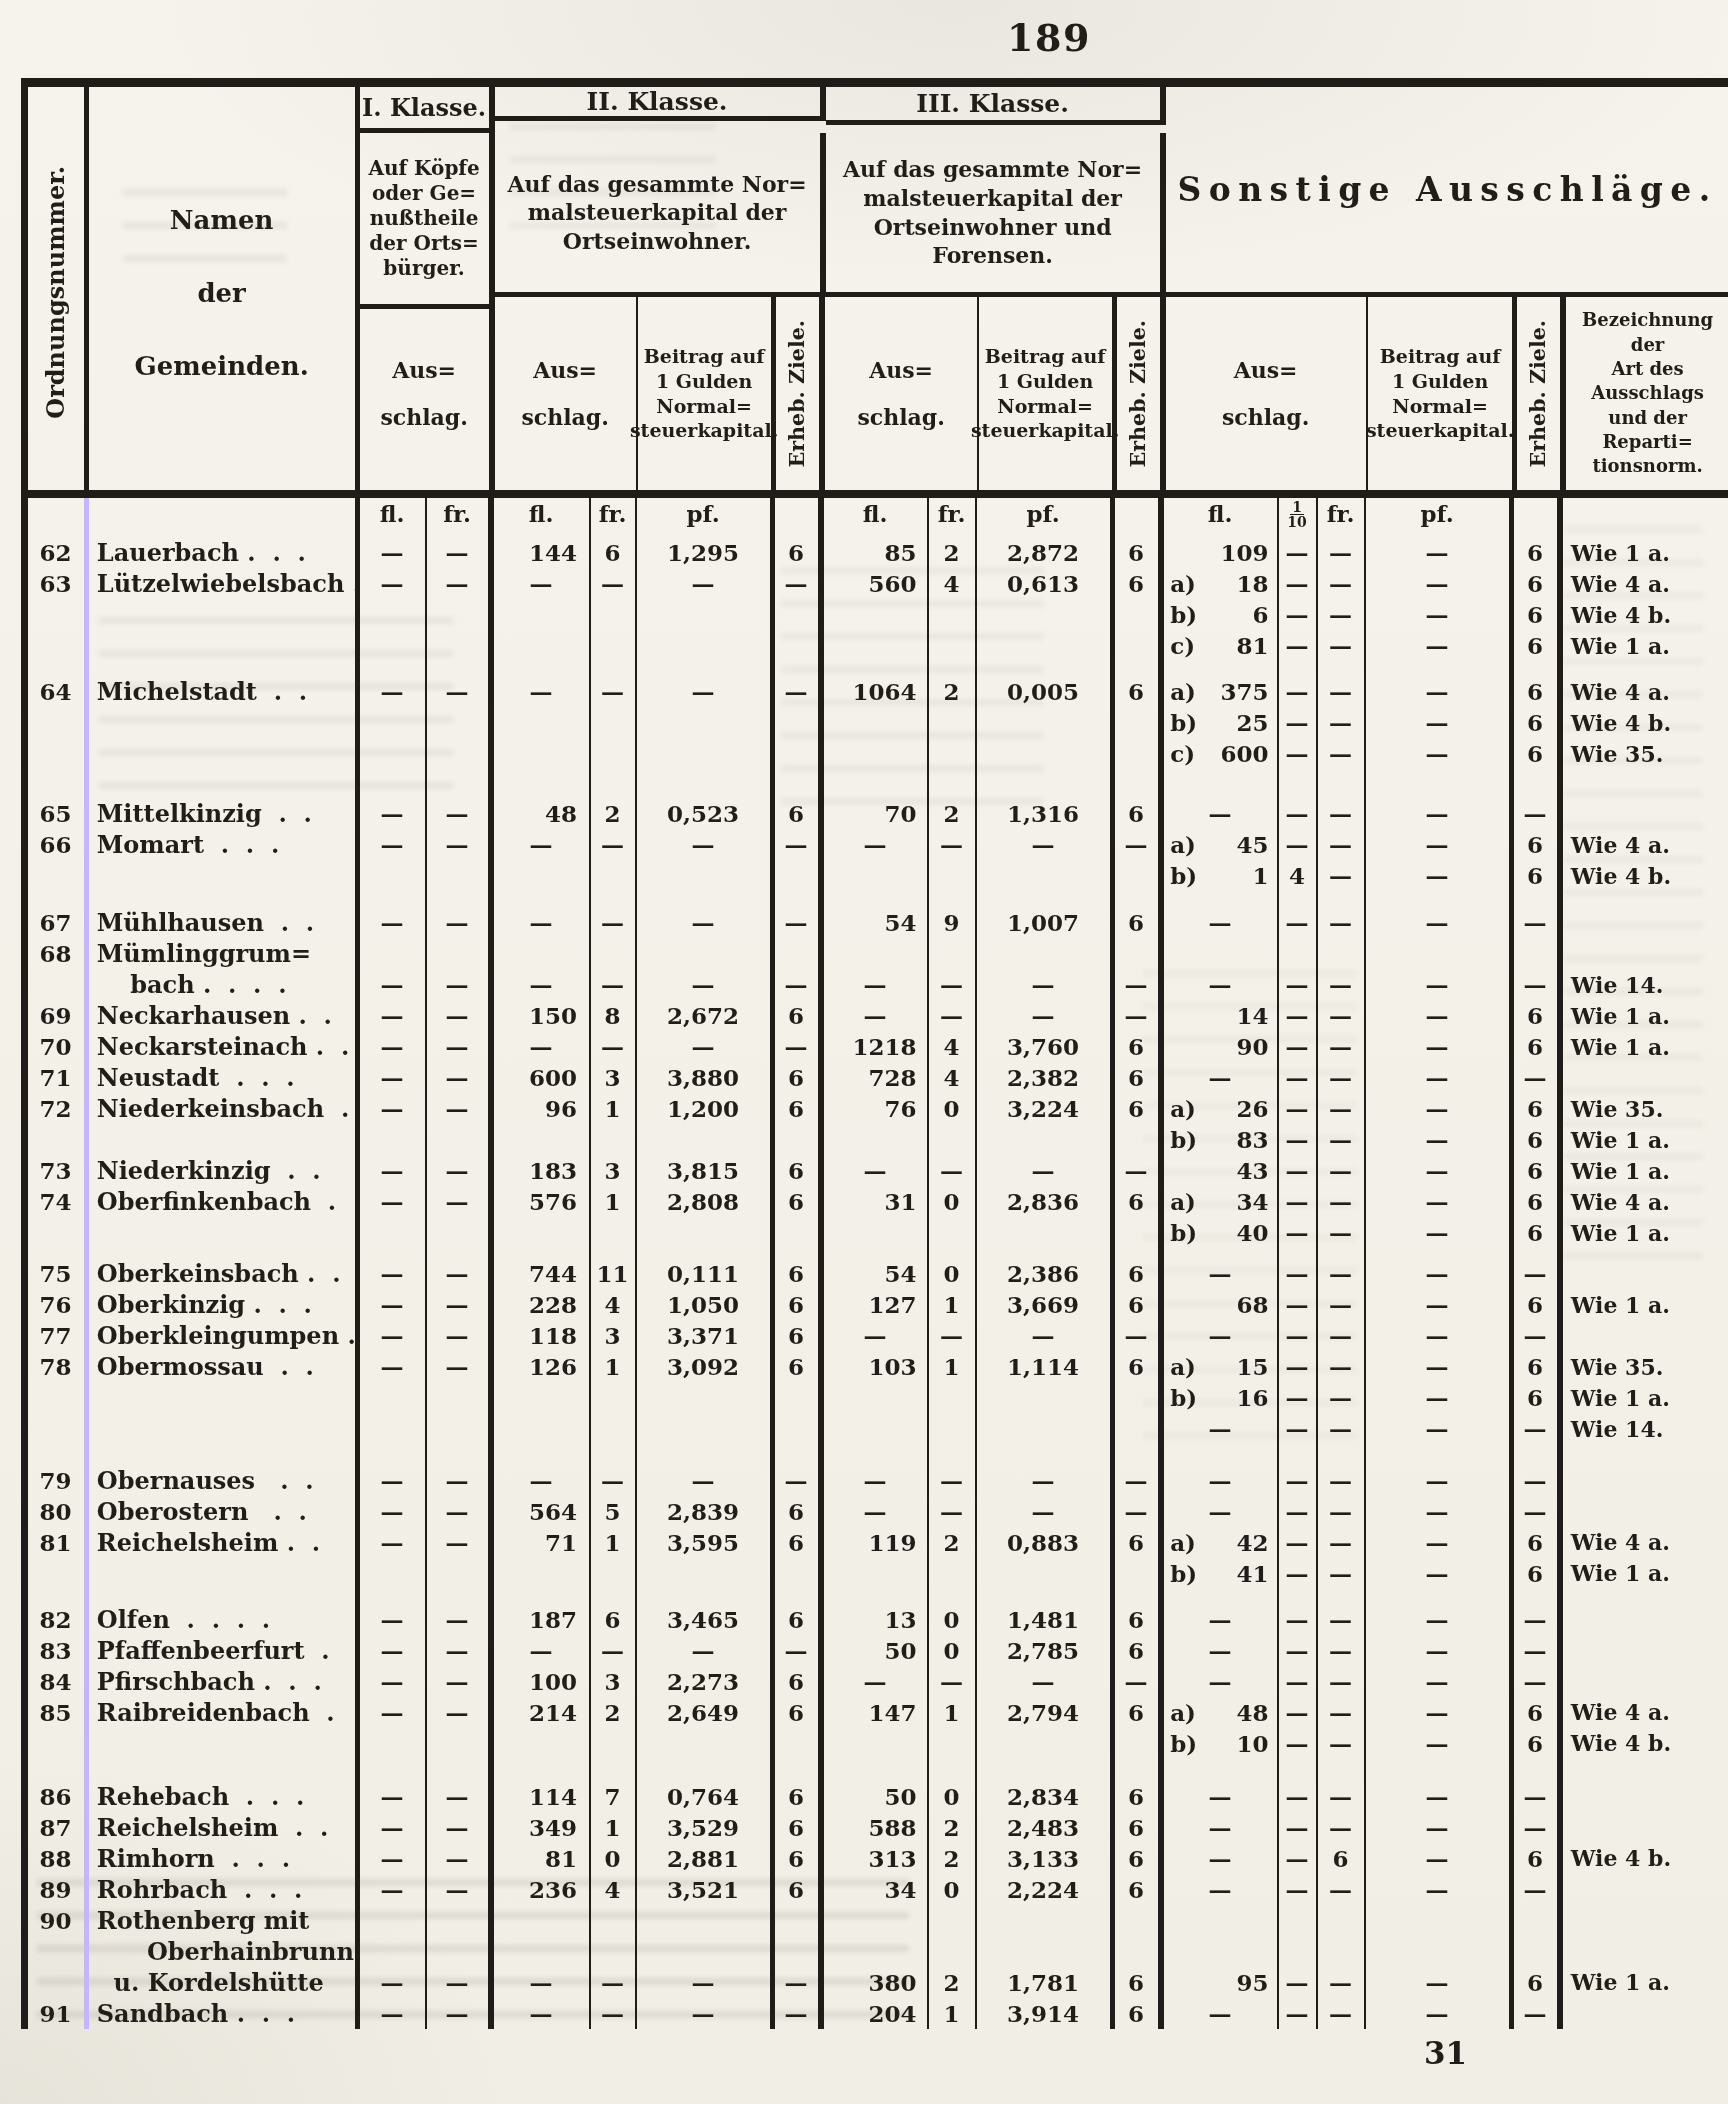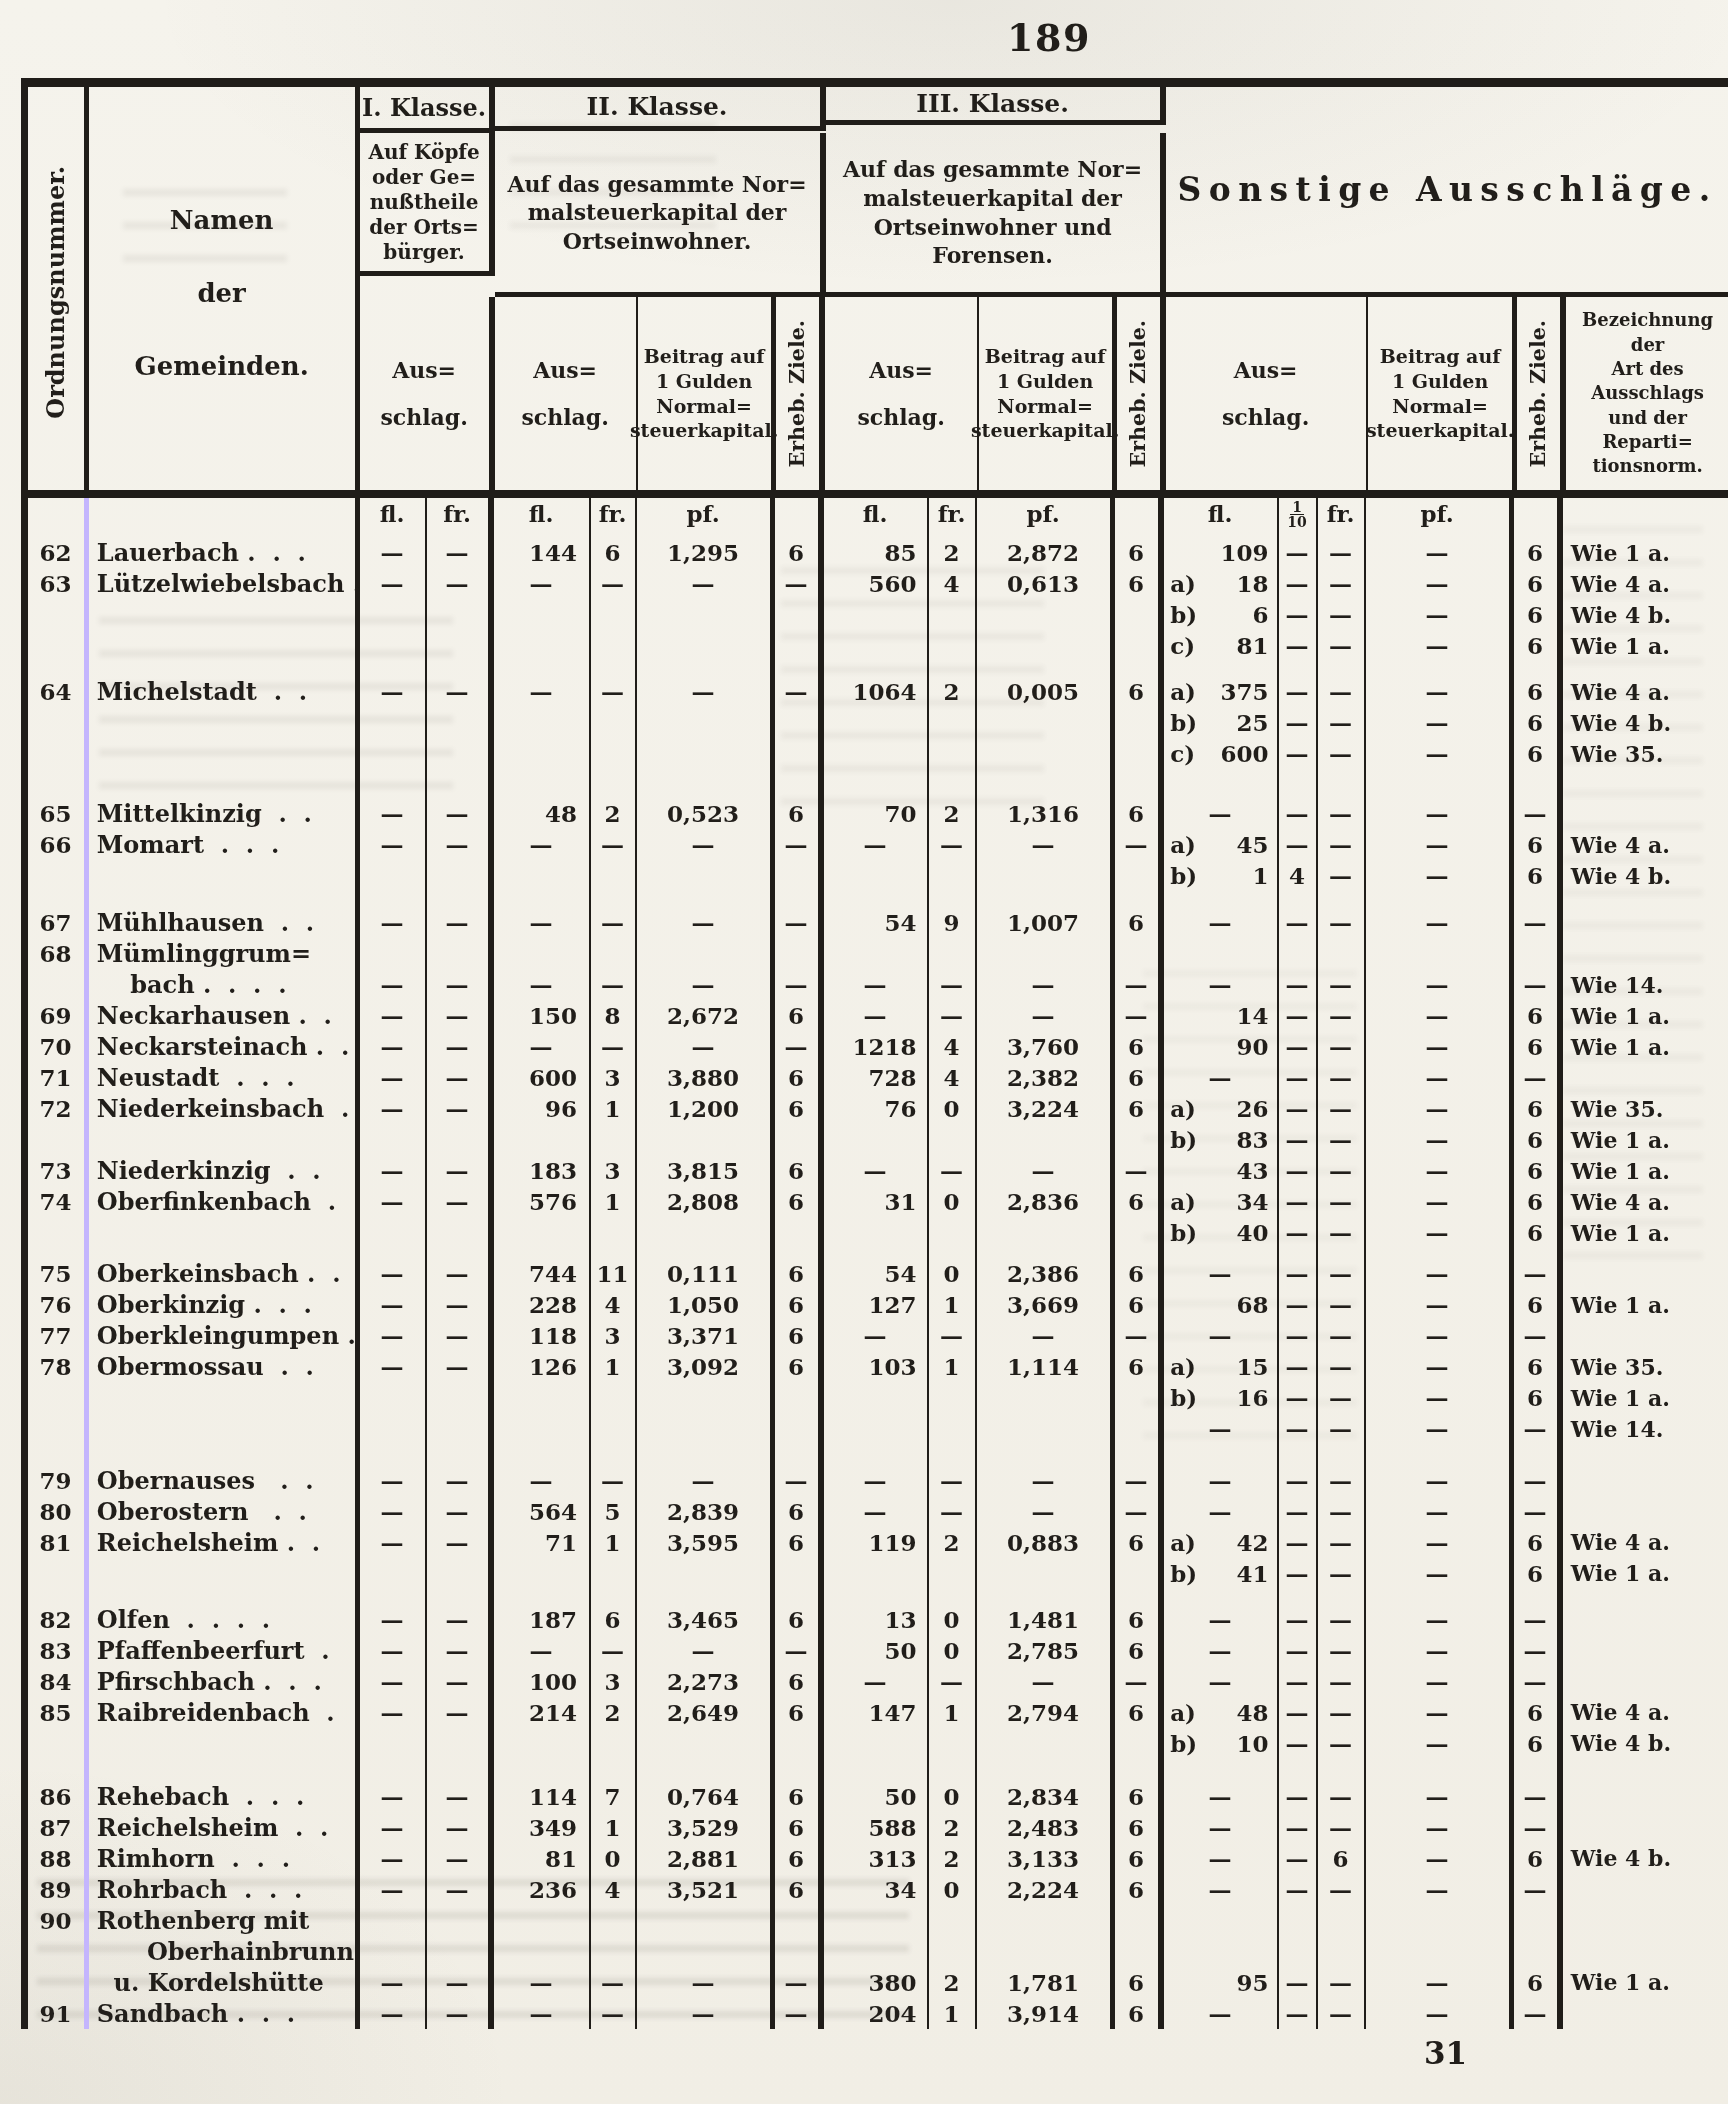--- a/index.html
+++ b/index.html
@@ -25,23 +25,23 @@
   }
   .header{position:relative;height:411px;}
   .hbox{position:absolute;box-sizing:border-box;display:flex;align-items:center;justify-content:center;text-align:center;font-weight:bold;}
   .pre{white-space:pre-line;}
   .ink{background:#201d19;}
   .vtext{writing-mode:vertical-rl;transform:rotate(180deg);white-space:nowrap;}
 
   .h-ord{left:0;top:0;width:61px;height:411px;border-right:5px solid #201d19;font-size:24px;}
   .h-name{left:61px;top:0;width:271px;height:411px;border-right:5.8px solid #201d19;flex-direction:column;gap:43px;font-size:26px;}
   .h-k1-title{left:332px;top:0;width:135px;height:46px;border-right:6.6px solid #201d19;border-bottom:5px solid #201d19;font-size:24px;}
-  .h-k1-desc{left:332px;top:46px;width:135px;height:143px;border-right:6.6px solid #201d19;border-bottom:5px solid #201d19;font-size:20px;line-height:1.25;}
+  .h-k1-desc{left:332px;top:46px;width:135px;height:176px;border-right:6.6px solid #201d19;border-bottom:5px solid #201d19;font-size:20px;line-height:1.25;}
   .h-k1-aus{left:332px;top:210px;width:135px;height:193px;border-right:6.6px solid #201d19;font-size:22px;line-height:2.1;}
-  .h-k2-title{left:467px;top:0;width:331px;height:44px;border-right:6.6px solid #201d19;border-bottom:5px solid #201d19;font-size:25px;}
+  .h-k2-title{left:467px;top:0;width:331px;height:34px;border-right:6.6px solid #201d19;border-bottom:5px solid #201d19;font-size:25px;}
   .h-k2-desc{left:467px;top:46px;width:331px;height:164px;border-right:6.6px solid #201d19;border-bottom:5px solid #201d19;font-size:22px;line-height:1.3;}
   .h-k2-aus{left:467px;top:210px;width:143px;height:193px;border-right:2.5px solid #201d19;font-size:22px;line-height:2.1;}
   .h-k2-beitrag{left:610px;top:210px;width:138px;height:193px;border-right:5px solid #201d19;font-size:19px;line-height:1.3;}
   .h-k2-ez{left:748px;top:210px;width:49px;height:193px;border-right:6.6px solid #201d19;font-size:20.6px;}
   .h-k3-title{left:798px;top:0;width:340px;height:38px;border-right:6.6px solid #201d19;border-bottom:5px solid #201d19;font-size:25px;}
   .h-k3-desc{left:798px;top:46px;width:340px;height:164px;border-right:6.6px solid #201d19;border-bottom:5px solid #201d19;font-size:22px;line-height:1.3;}
   .h-k3-aus{left:798px;top:210px;width:153px;height:193px;border-right:2.5px solid #201d19;font-size:22px;line-height:2.1;}
   .h-k3-beitrag{left:951px;top:210px;width:138px;height:193px;border-right:5px solid #201d19;font-size:19px;line-height:1.3;}
   .h-k3-ez{left:1089px;top:210px;width:49px;height:193px;border-right:6.6px solid #201d19;font-size:20.6px;}
   .h-s-title{left:1138px;top:0;width:564px;height:210px;border-bottom:5px solid #201d19;font-size:33px;letter-spacing:7.4px;}

